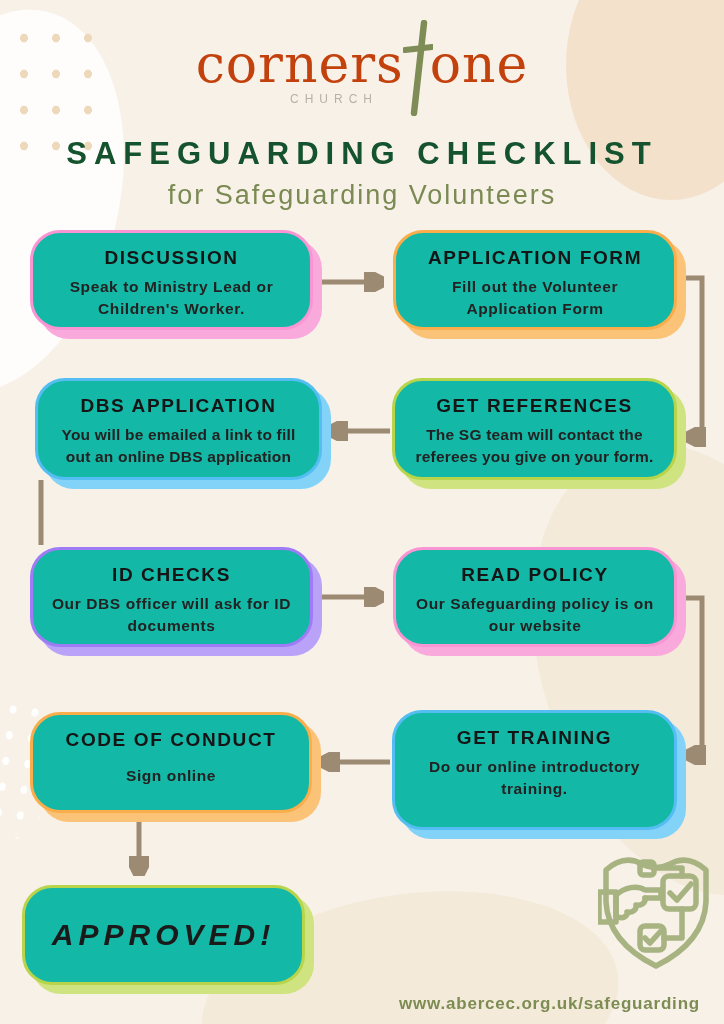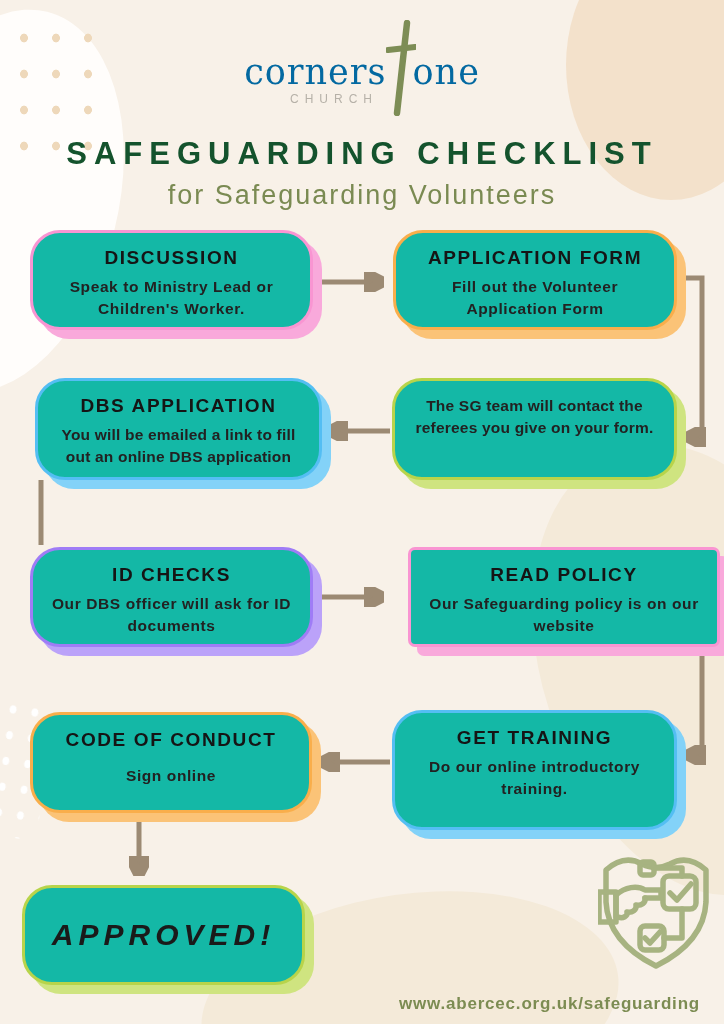--- a/index.html
+++ b/index.html
@@ -21,22 +21,22 @@
   }
   .dot-cluster{
     left:-6px;top:698px;width:52px;height:140px;
     background-image:radial-gradient(#ffffff 3.2px,rgba(0,0,0,0) 3.8px);
     background-size:22px 26px;transform:rotate(8deg);
   }
   
   .logo{position:relative;z-index:2;padding-top:26px;height:92px;}
   .logo-row{display:flex;justify-content:center;align-items:flex-end;height:64px;}
   .logo-word{
-    font-family:"DejaVu Serif",serif;font-size:35px;line-height:1;
-    color:#0369a1;letter-spacing:1px;
+    font-family:"DejaVu Serif",serif;font-size:52px;line-height:1;
+    color:#c2410c;letter-spacing:1px;
   }
   .logo-cross{width:30px;height:96px;margin:0 -3px -26px -1px;}
   .logo-sub{
     text-align:center;font-size:12px;letter-spacing:6px;color:#b6b1a8;
     margin-top:2px;transform:translateX(-28px);font-weight:500;
   }
   
   .title{
     position:relative;z-index:2;text-align:center;margin-top:18px;
     font-size:31px;font-weight:bold;letter-spacing:7px;color:#14532d;
@@ -123,29 +123,30 @@
     <div class="box-title">APPLICATION FORM</div>
     <div class="box-body">Fill out the Volunteer Application Form</div>
   </div>
 
   <div class="box c-blue" style="left:35px;top:378px;width:287px;height:102px;">
     <div class="box-title">DBS APPLICATION</div>
     <div class="box-body" style="letter-spacing:0.2px;">You will be emailed a link to fill out an online DBS application</div>
   </div>
 
   <div class="box c-lime" style="left:392px;top:378px;width:285px;height:102px;">
+    <div class="box-title">GET REFERENCES</div>
     <div class="box-body" style="letter-spacing:0.2px;">The SG team will contact the referees you give on your form.</div>
   </div>
 
   <div class="box c-purple" style="left:30px;top:547px;width:283px;height:100px;">
     <div class="box-title">ID CHECKS</div>
     <div class="box-body">Our DBS officer will ask for ID documents</div>
   </div>
 
-  <div class="box c-pink" style="left:408px;top:547px;width:312px;height:100px;border-radius:7px;">
+  <div class="box c-pink" style="left:393px;top:547px;width:284px;height:100px;">
     <div class="box-title">READ POLICY</div>
     <div class="box-body">Our Safeguarding policy is on our website</div>
   </div>
 
   <div class="box c-orange" style="left:30px;top:712px;width:282px;height:101px;">
     <div class="box-title">CODE OF CONDUCT</div>
     <div class="box-body" style="margin-top:14px;">Sign online</div>
   </div>
 
   <div class="box c-blue" style="left:392px;top:710px;width:285px;height:120px;">

